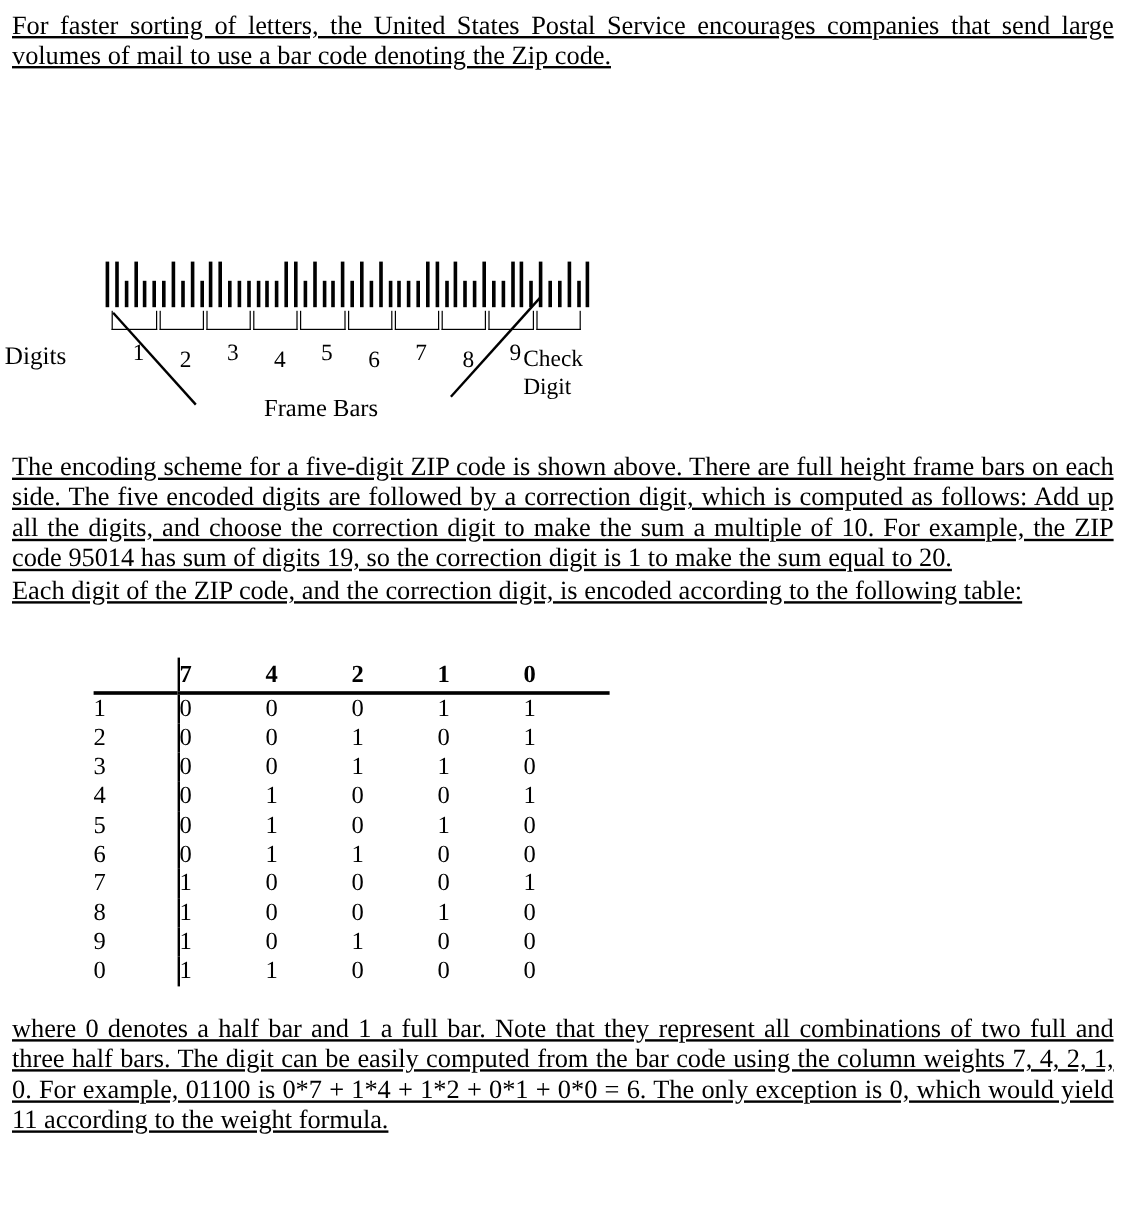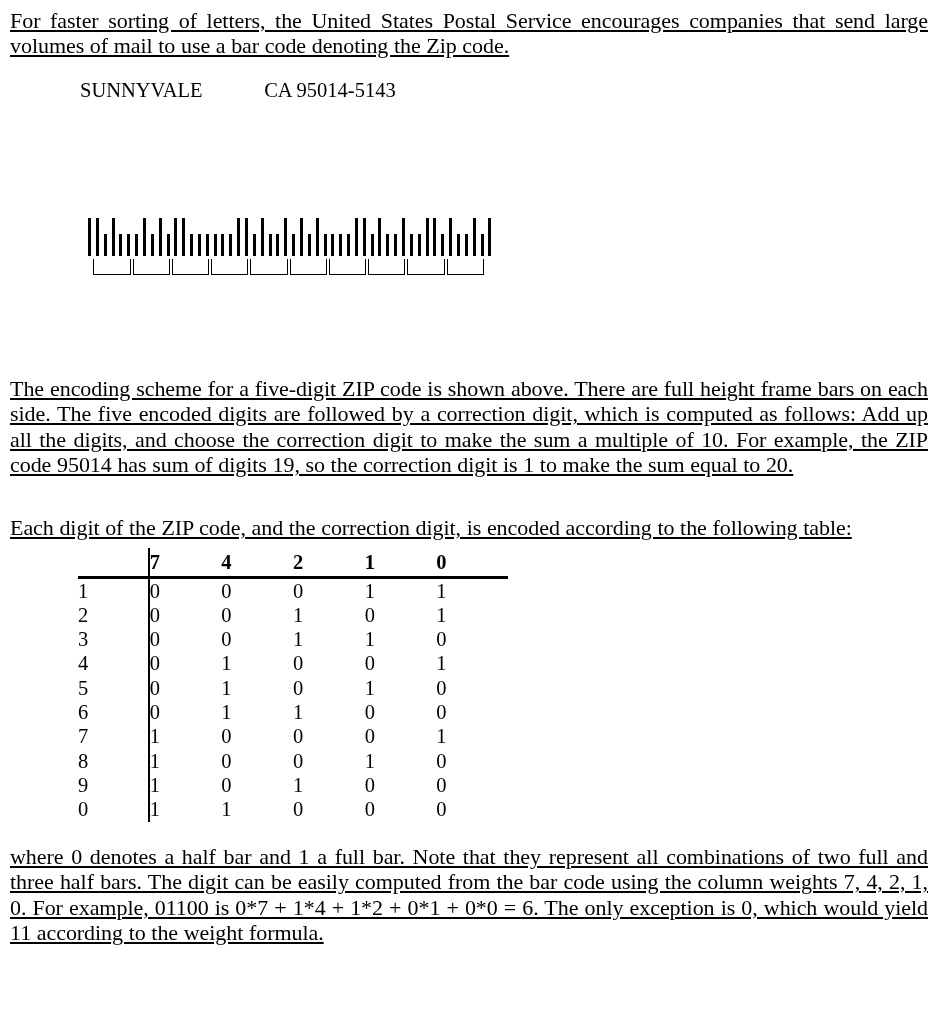--- a/index.html
+++ b/index.html
@@ -172,21 +172,20 @@
   }
 </style>
 </head>
 <body>
 
 <div class="page">
 
   <div class="para" style="left:10px; top:8px; width:918px;">For faster sorting of letters, the United States Postal Service encourages companies that send large volumes of mail to use a bar code denoting the Zip code.</div>
 
   <div class="address-block">
-    <div class="addr-line"><span>SUNNYVALE</span><span>&nbsp;&nbsp;&nbsp;&nbsp;&nbsp;&nbsp;&nbsp;&nbsp;&nbsp;&nbsp;&nbsp;&nbsp;</span><span>CA 95014-5143</span></div>
   </div>
 
   <div class="barcode-wrap">
     <div class="bars" id="bars" style="width: 412.2px;">
         <div class="bar full" style="left: 0px;"></div>
         <div class="bar full" style="left: 7.85px;"></div>
         <div class="bar half" style="left: 15.7px;"></div>
         <div class="bar full" style="left: 23.55px;"></div>
         <div class="bar half" style="left: 31.4px;"></div>
         <div class="bar half" style="left: 39.25px;"></div>
@@ -244,24 +243,47 @@
         <div class="bracket" style="left: 123.1px; width: 37.25px;"></div>
         <div class="bracket" style="left: 162.35px; width: 37.25px;"></div>
         <div class="bracket" style="left: 201.6px; width: 37.25px;"></div>
         <div class="bracket" style="left: 240.85px; width: 37.25px;"></div>
         <div class="bracket" style="left: 280.1px; width: 37.25px;"></div>
         <div class="bracket" style="left: 319.35px; width: 37.25px;"></div>
         <div class="bracket" style="left: 358.6px; width: 37.25px;"></div>
       </div>
   </div>
 
+  <div class="digits-row">
+    <div class="digits-label">Digits</div>
+    <div id="digit-nums">
+        <div class="digit-num" style="left: 105.475px; top: 2px;">1</div>
+        <div class="digit-num" style="left: 144.725px; top: 8px;">2</div>
+        <div class="digit-num" style="left: 183.975px; top: 2px;">3</div>
+        <div class="digit-num" style="left: 223.225px; top: 8px;">4</div>
+        <div class="digit-num" style="left: 262.475px; top: 2px;">5</div>
+        <div class="digit-num" style="left: 301.725px; top: 8px;">6</div>
+        <div class="digit-num" style="left: 340.975px; top: 2px;">7</div>
+        <div class="digit-num" style="left: 380.225px; top: 8px;">8</div>
+        <div class="digit-num" style="left: 419.475px; top: 2px;">9</div>
+      </div>
+    <div class="check-digit" style="left:436px; top:6px;">
+      <div>Check</div>
+      <div>Digit</div>
+    </div>
+    <div class="frame-bars-label" style="left:220px; top:48px;">Frame Bars</div>
+
+    <div class="leader" style="left:95px; top:-22px; width:103px; transform:rotate(48deg);"></div>
+
+    <div class="leader" style="left:375px; top:48px; width:112px; transform:rotate(-48deg);"></div>
+  </div>
 
   <div class="para" style="left:10px; top:376px; width:918px;">The encoding scheme for a five-digit ZIP code is shown above.  There are full height frame bars on each side.  The five encoded digits are followed by a correction digit, which is computed as follows:  Add up all the digits, and choose the correction digit to make the sum a multiple of 10.  For example, the ZIP code 95014 has sum of digits 19, so the correction digit is 1 to make the sum equal to 20.</div>
 
-  <div class="para nojust" style="left:10px; top:515px; width:918px;">Each digit of the ZIP code, and the correction digit, is encoded according to the following table:</div>
+  <div class="para nojust" style="left:10px; top:479px; width:918px;">Each digit of the ZIP code, and the correction digit, is encoded according to the following table:</div>
 
   <div class="enc-table">
     <table>
       <thead>
         <tr class="hdr" id="hdr-row">
             <td class="rowlab"></td>
             <td class="vrule"></td>
             <td class="cell">7</td>
             <td class="cell">4</td>
             <td class="cell">2</td>

